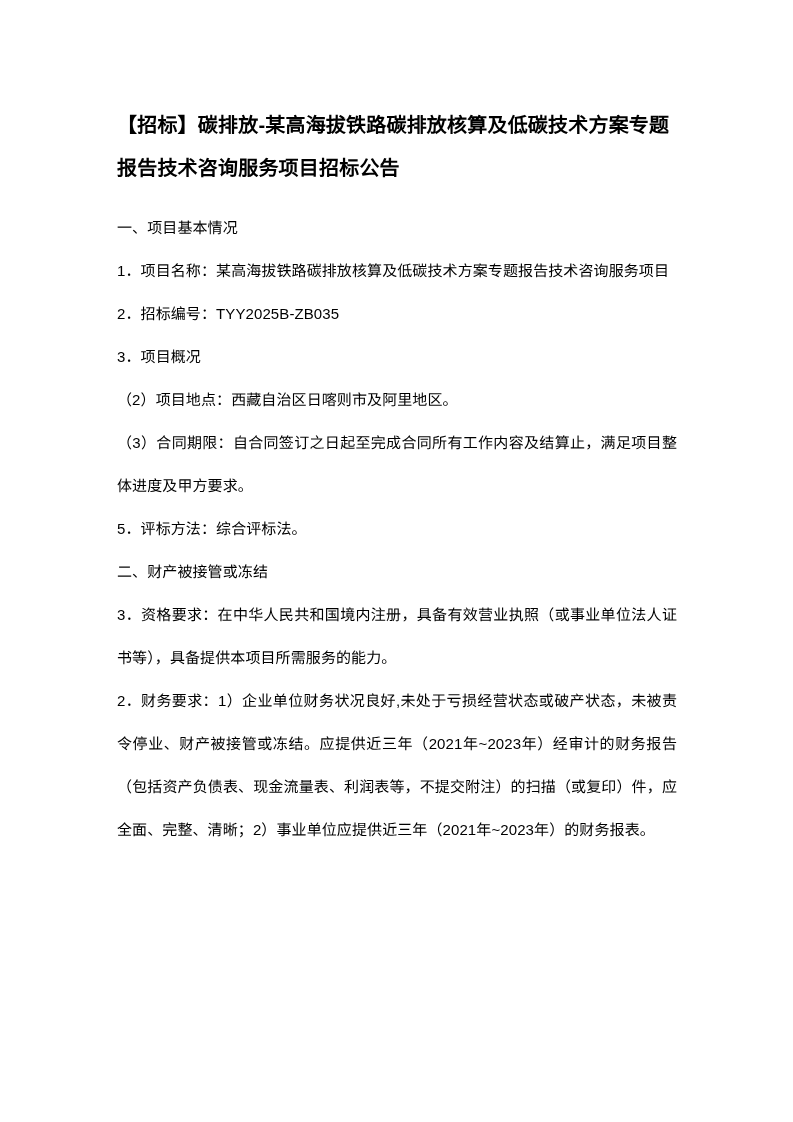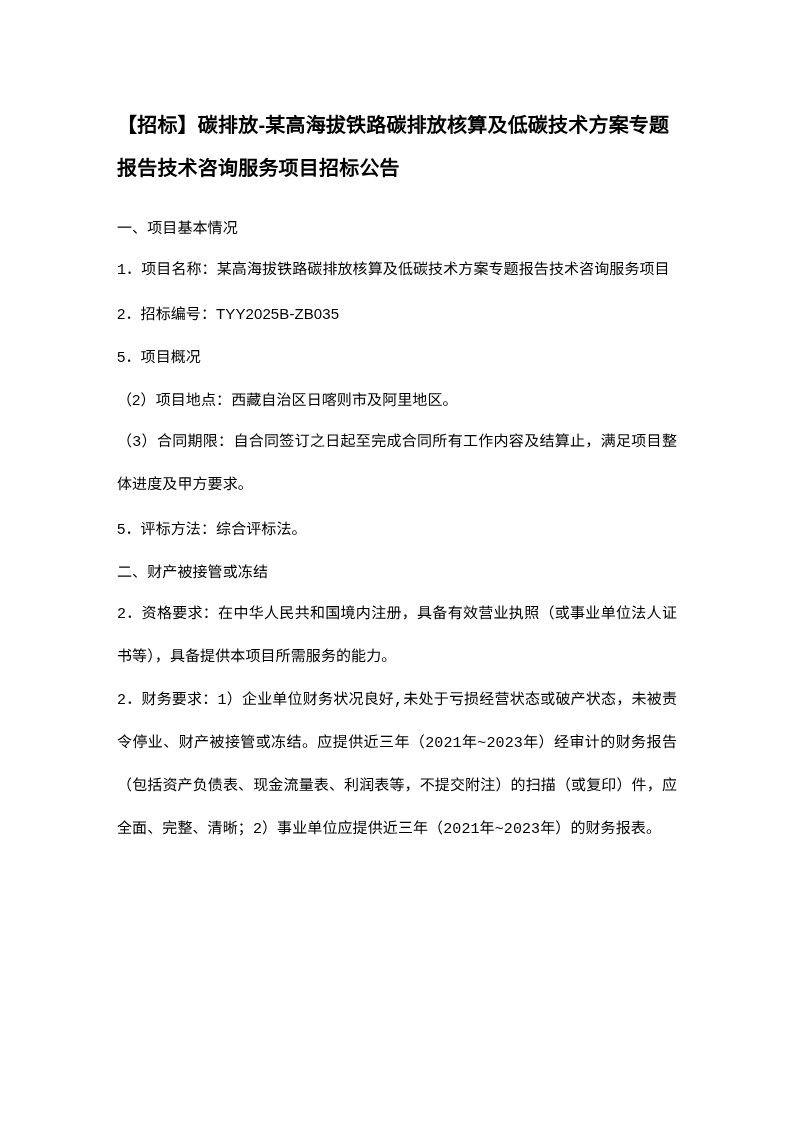--- a/index.html
+++ b/index.html
@@ -45,46 +45,45 @@
     font-weight: normal;
     line-height: 43px;
     letter-spacing: 0.1px;
     margin: 0;
     text-align: left;
     word-break: break-all;
   }
   .para-justify {
     text-align: justify;
     text-justify: inter-character;
-    font-family: Liberation Mono, monospace;
   }
 </style>
 </head>
 <body>
 
 <div class="page">
   <div class="content">
 
     <h1 class="doc-title">【招标】碳排放-某高海拔铁路碳排放核算及低碳技术方案专题报告技术咨询服务项目招标公告</h1>
 
     <p class="para">一、项目基本情况</p>
 
     <p class="para para-justify">1．项目名称：某高海拔铁路碳排放核算及低碳技术方案专题报告技术咨询服务项目</p>
 
     <p class="para">2．招标编号：TYY2025B-ZB035</p>
 
-    <p class="para">5．项目概况</p>
+    <p class="para">3．项目概况</p>
 
 
     <p class="para">（2）项目地点：西藏自治区日喀则市及阿里地区。</p>
 
     <p class="para para-justify">（3）合同期限：自合同签订之日起至完成合同所有工作内容及结算止，满足项目整体进度及甲方要求。</p>
 
     <p class="para">5．评标方法：综合评标法。</p>
 
     <p class="para">二、财产被接管或冻结</p>
 
-    <p class="para para-justify">2．资格要求：在中华人民共和国境内注册，具备有效营业执照（或事业单位法人证书等），具备提供本项目所需服务的能力。</p>
+    <p class="para para-justify">3．资格要求：在中华人民共和国境内注册，具备有效营业执照（或事业单位法人证书等），具备提供本项目所需服务的能力。</p>
 
     <p class="para para-justify">2．财务要求：1）企业单位财务状况良好,未处于亏损经营状态或破产状态，未被责令停业、财产被接管或冻结。应提供近三年（2021年~2023年）经审计的财务报告（包括资产负债表、现金流量表、利润表等，不提交附注）的扫描（或复印）件，应全面、完整、清晰；2）事业单位应提供近三年（2021年~2023年）的财务报表。</p>
 
   </div>
 </div>
 
 </body></html>

